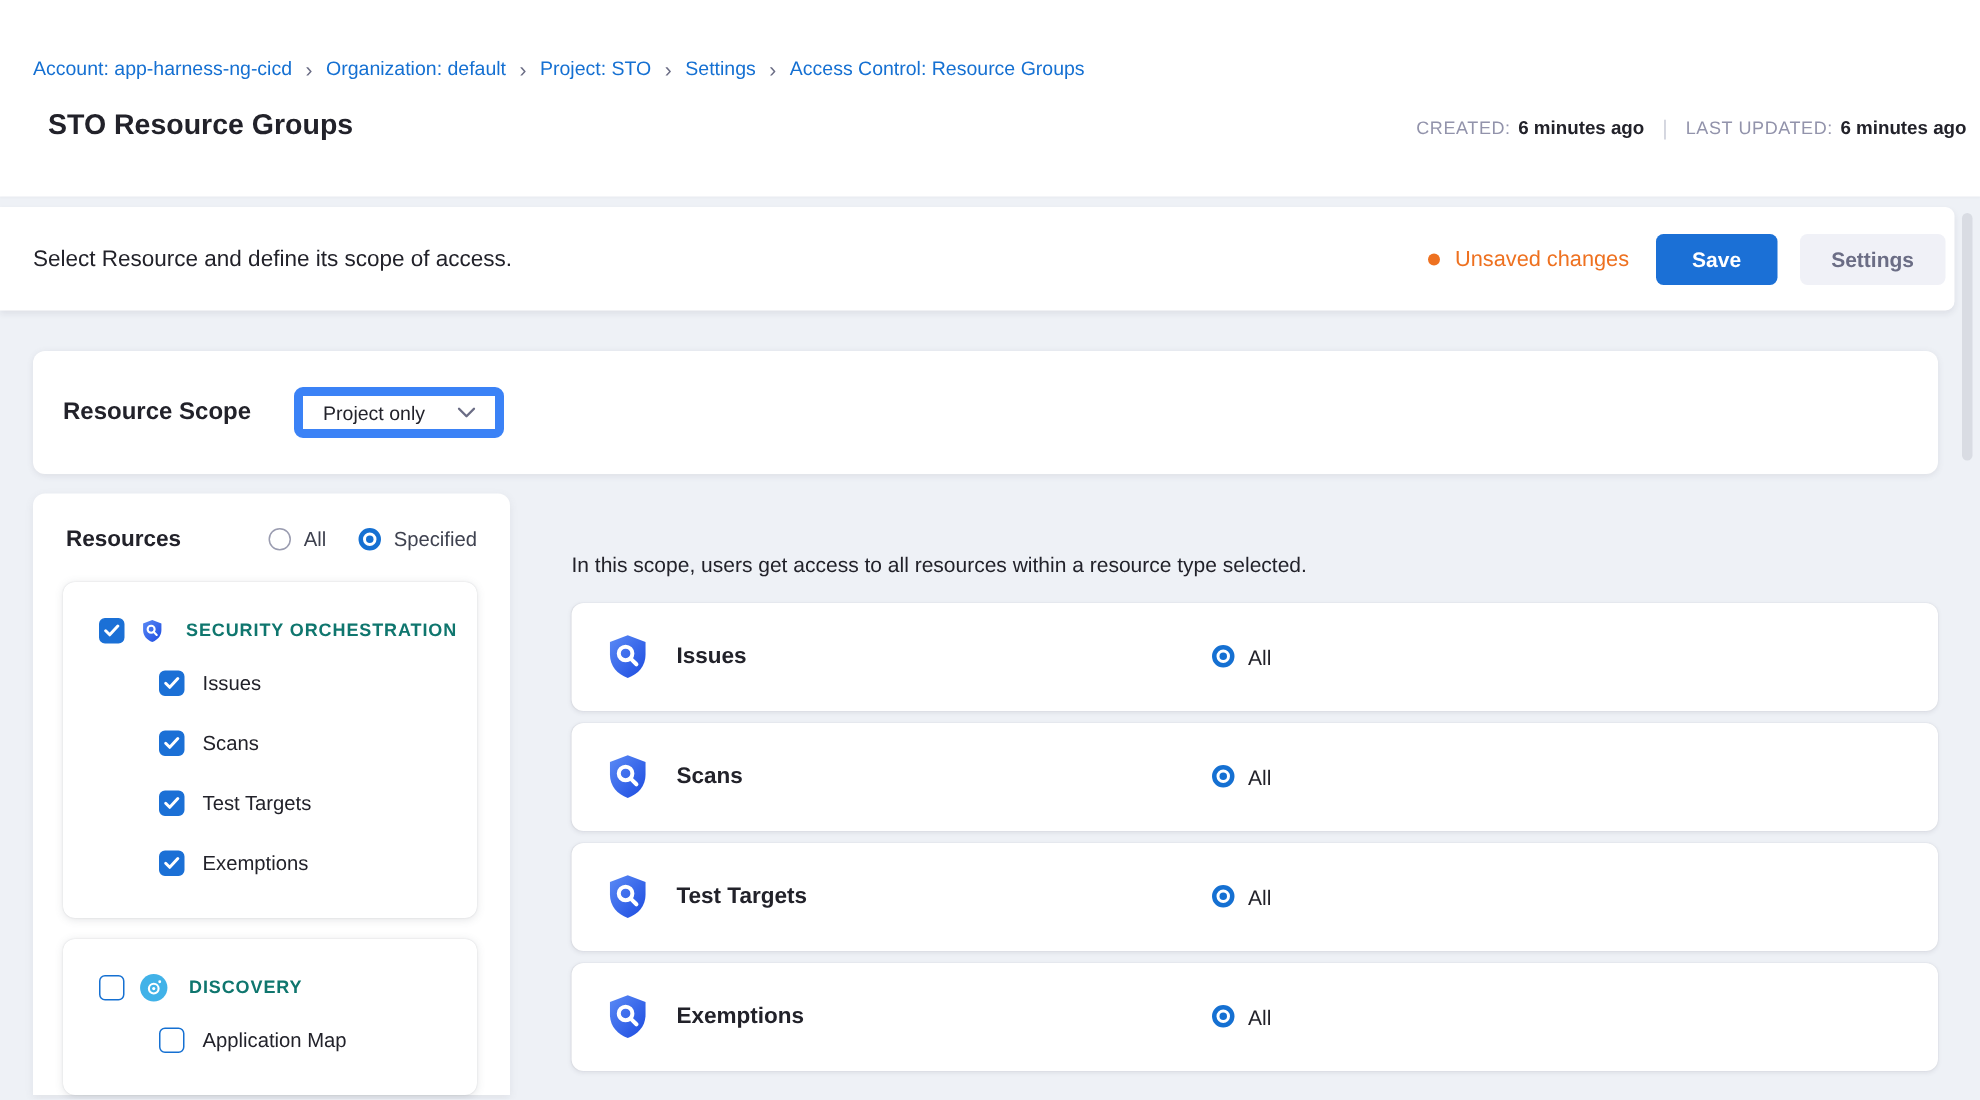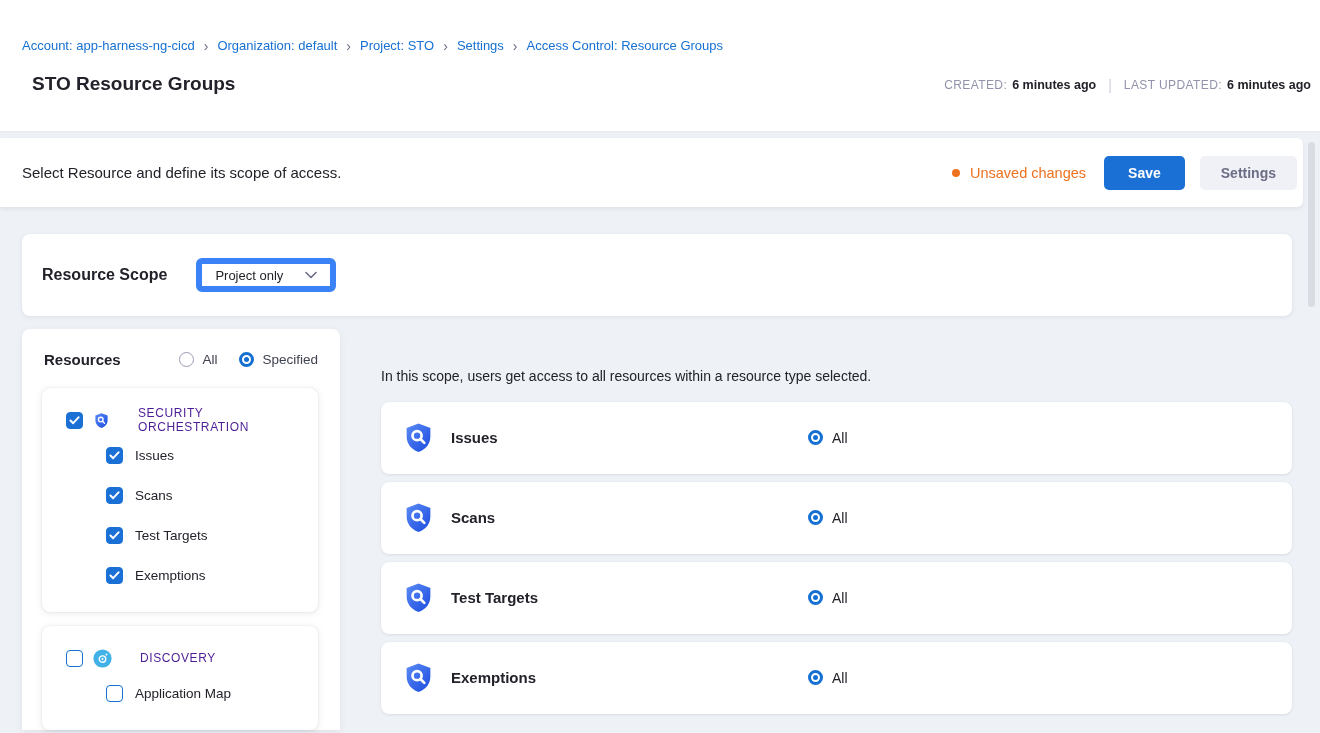--- a/index.html
+++ b/index.html
@@ -81,21 +81,21 @@
   .radio { width:15px; height:15px; border-radius:50%; background:#fff; border:1.5px solid #9a9cb0; flex:none; display:flex; align-items:center; justify-content:center; }
   .radio.selected { border:3.5px solid #1570d2; }
   .radio.selected::after { content:""; width:5px; height:5px; border-radius:50%; background:#1570d2; }
   .group-card {
     margin-top:20px; border-radius:8px; background:#fff;
     box-shadow:0 1px 6px rgba(96,97,112,.16), 0 0 1px rgba(40,41,61,.16);
     padding:17px 0 17px 0;
   }
   .group-card + .group-card { margin-top:14px; }
   .group-row { display:flex; align-items:center; padding-left:24px; height:30px; }
-  .group-label { font-size:12px; font-weight:400; color:#4c1d95; letter-spacing:.6px; margin-left:28px; }
+  .group-label { font-size:12px; font-weight:700; color:#0f766e; letter-spacing:.6px; margin-left:14px; }
   .child-row { display:flex; align-items:center; padding-left:64px; height:40px; }
   .child-row:first-of-type { margin-top:4px; }
   .child-label { font-size:13.5px; color:#22222a; margin-left:12px; }
   .cb { width:17px; height:17px; border-radius:4px; border:1.5px solid #1570d2; background:#fff; flex:none; display:flex; align-items:center; justify-content:center; cursor:pointer; }
   .cb.checked { background:#1b70d6; border-color:#1b70d6; }
   .cb svg { width:11px; height:9px; display:none; }
   .cb.checked svg { display:block; }
   .group-icon { display:flex; margin-left:10px; flex:none; }
   .shield-svg { display:block; }
   

